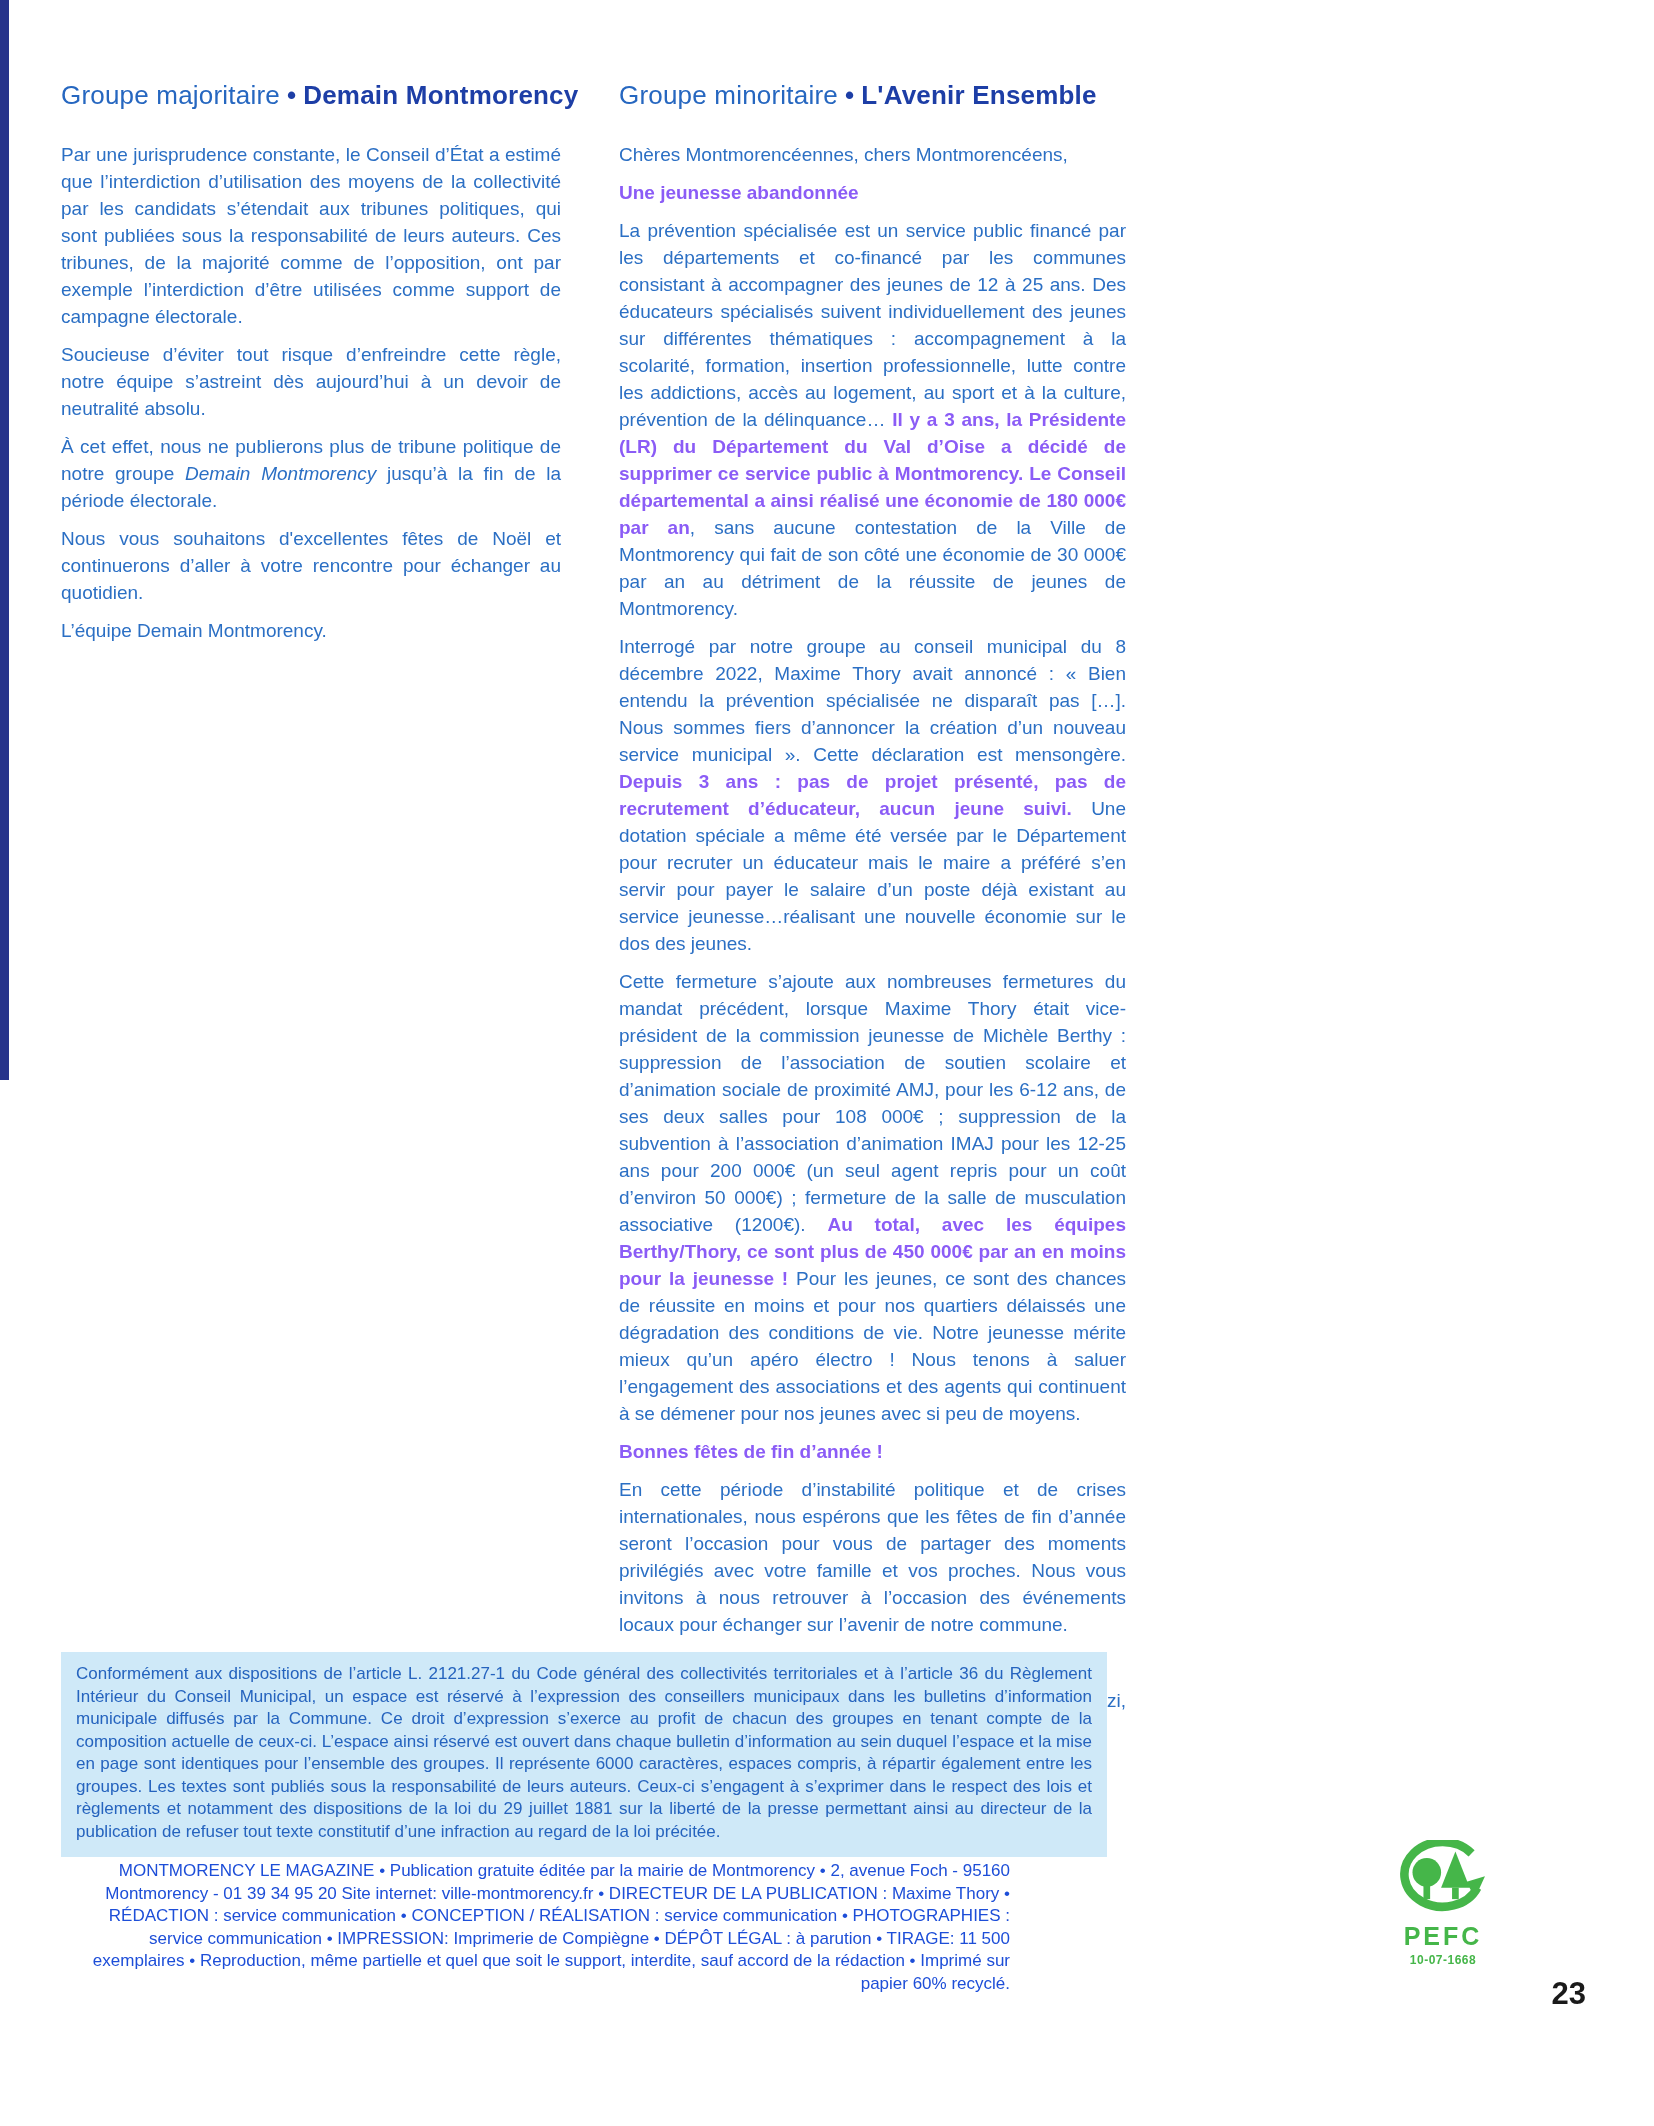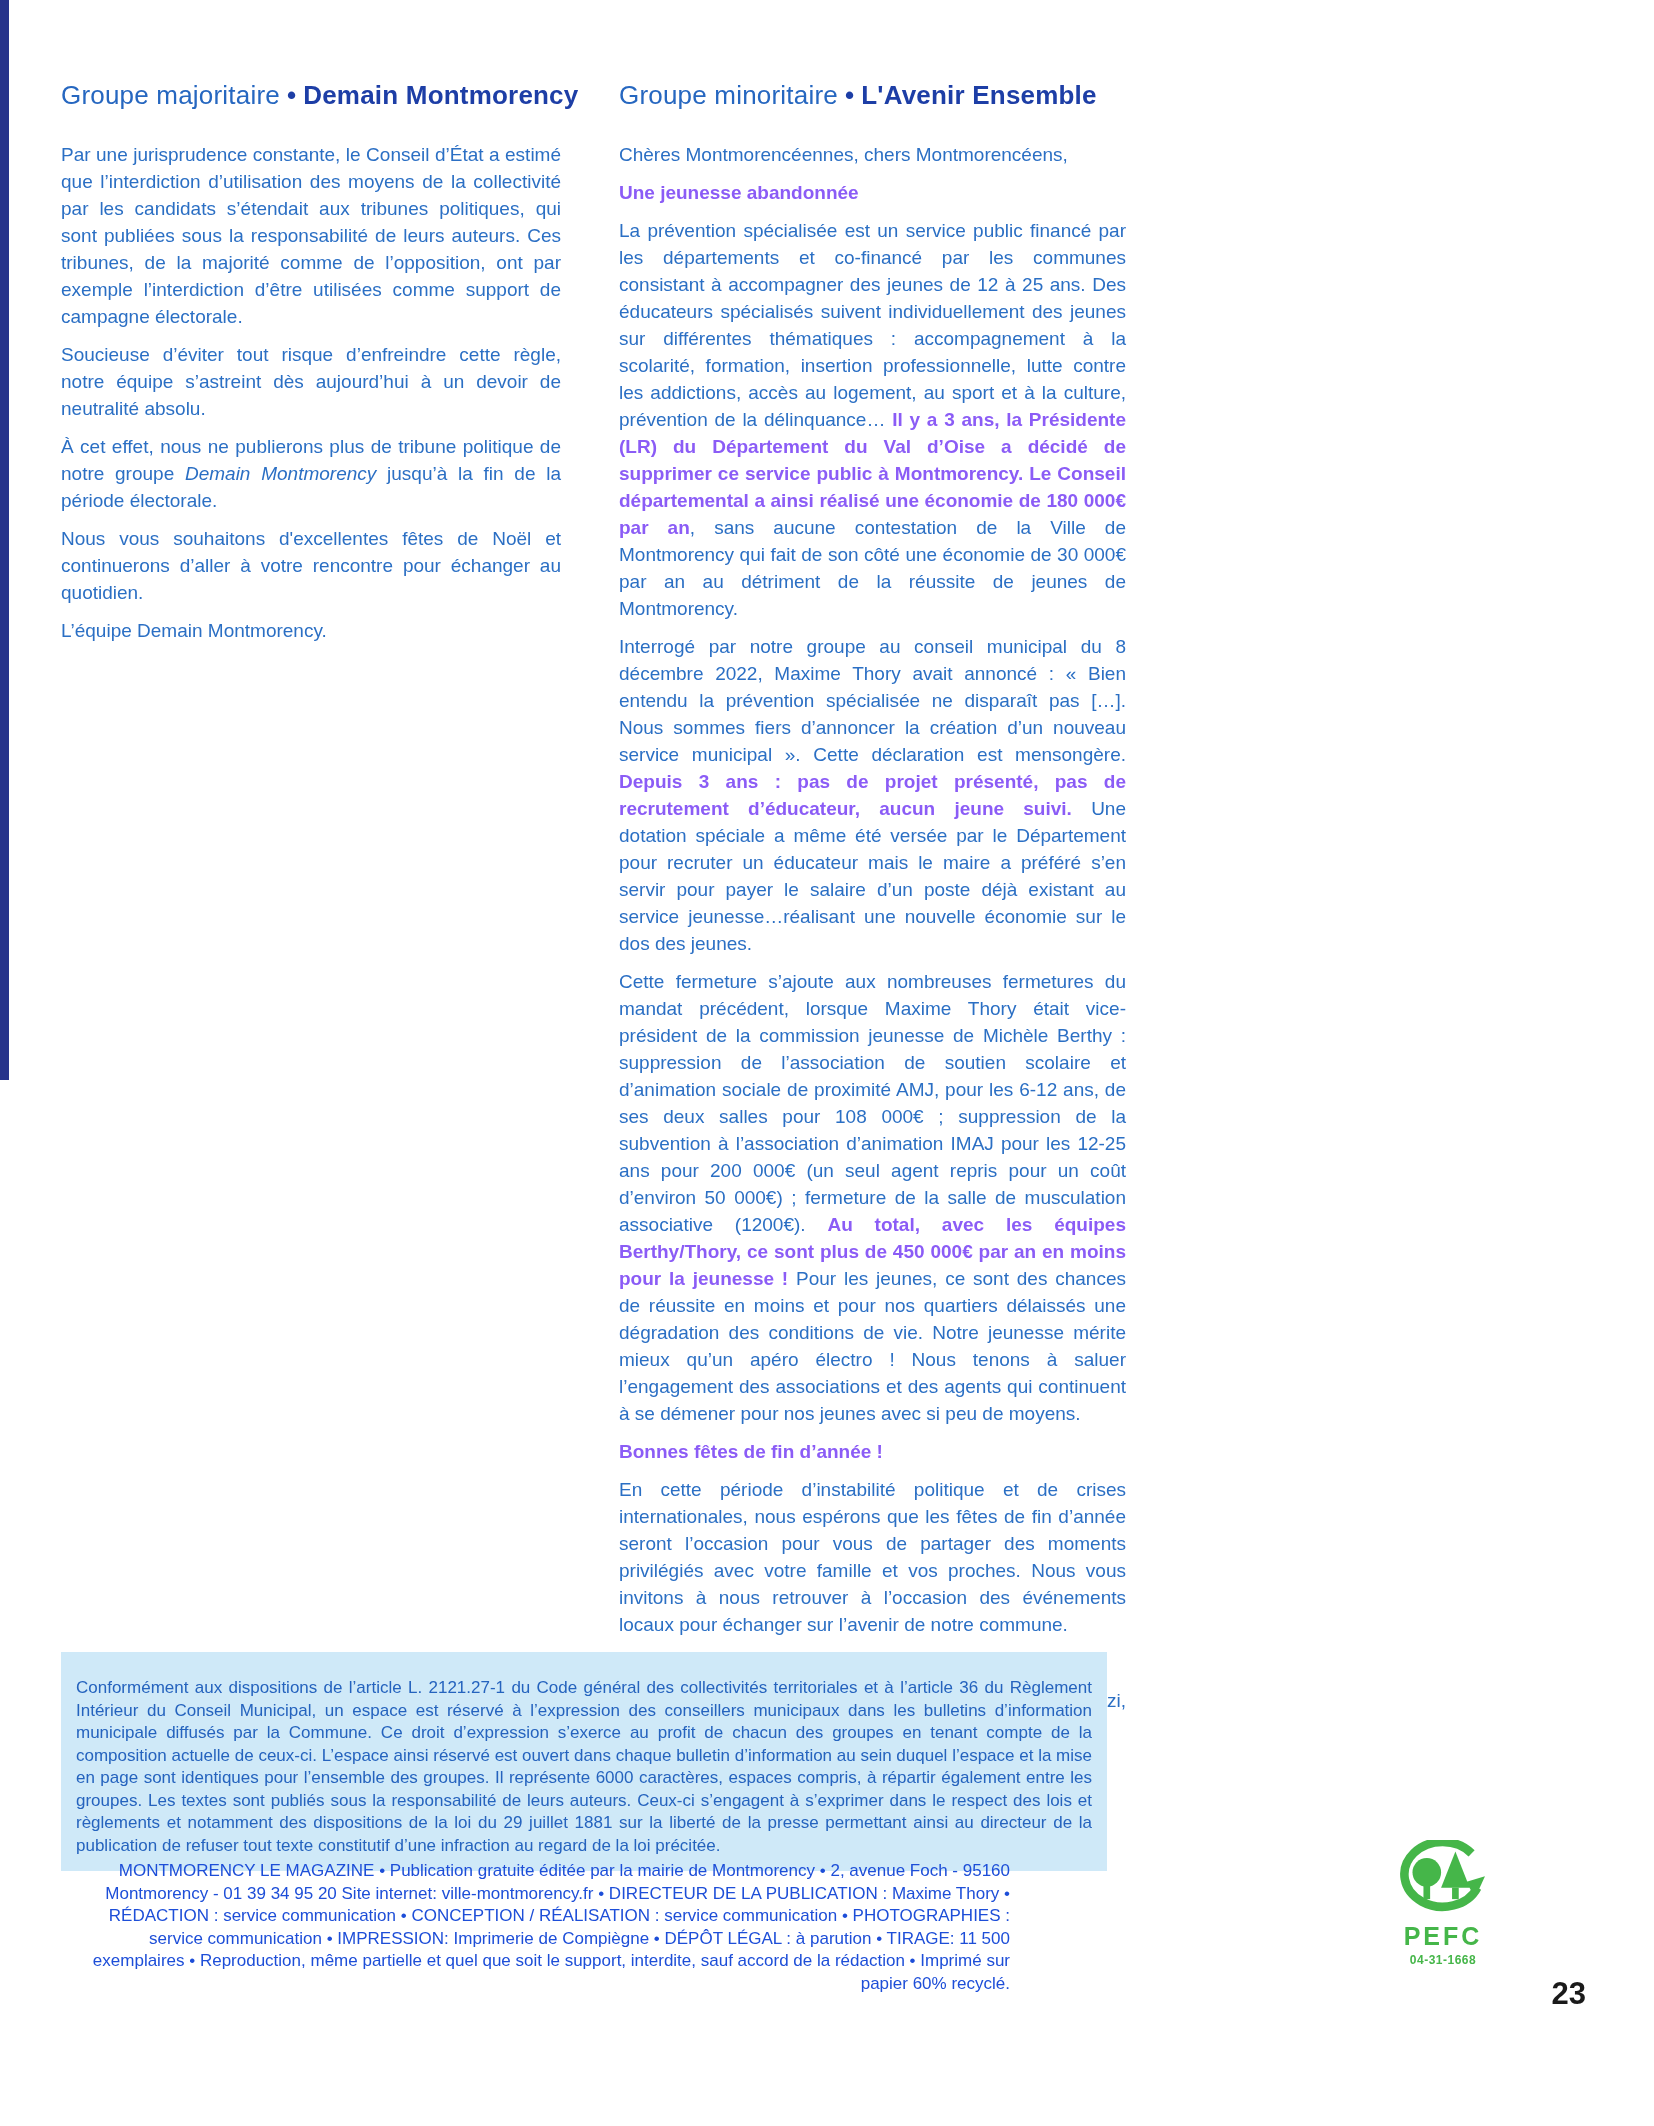--- a/index.html
+++ b/index.html
@@ -47,21 +47,21 @@
   }
   .run-b { font-weight: 700; color: #8b5cf6; }
   .run-i { font-style: italic; }
   .run-s { vertical-align: super; font-size: 0.62em; line-height: 0; }
   .legal-box {
     position: absolute;
     left: 61px; top: 1652px;
     width: 1046px;
     box-sizing: border-box;
     background: #cfe9f8;
-    padding: 25px 15px 14px 15px;
+    padding: 11px 15px 14px 15px;
   }
   .legal-box p {
     margin: 0;
     font-size: 17px;
     line-height: 22.5px;
     color: #2563be;
     text-align: justify;
   }
   .colophon {
     position: absolute;
@@ -150,18 +150,18 @@
   <div class="pefc">
     <svg width="96" height="82" viewBox="0 0 100 86" aria-hidden="true">
       <path d="M 80 14 A 40 34 0 1 0 86 50" fill="none" stroke="#45b649" stroke-width="9" stroke-linecap="butt"></path>
       <polygon points="94,38 84,60 74,44" fill="#45b649"></polygon>
       <circle cx="33" cy="34" r="15" fill="#45b649"></circle>
       <rect x="29.5" y="45" width="7" height="17" fill="#45b649"></rect>
       <polygon points="63,12 78,50 48,50" fill="#45b649"></polygon>
       <rect x="59.5" y="50" width="7" height="12" fill="#45b649"></rect>
     </svg>
     <div class="pefc-name">PEFC</div>
-    <div class="pefc-code">04-31-1668</div>
+    <div class="pefc-code">10-07-1668</div>
   </div>
 
   <div class="page-number">23</div>
 
 </div>
 
 </body></html>

